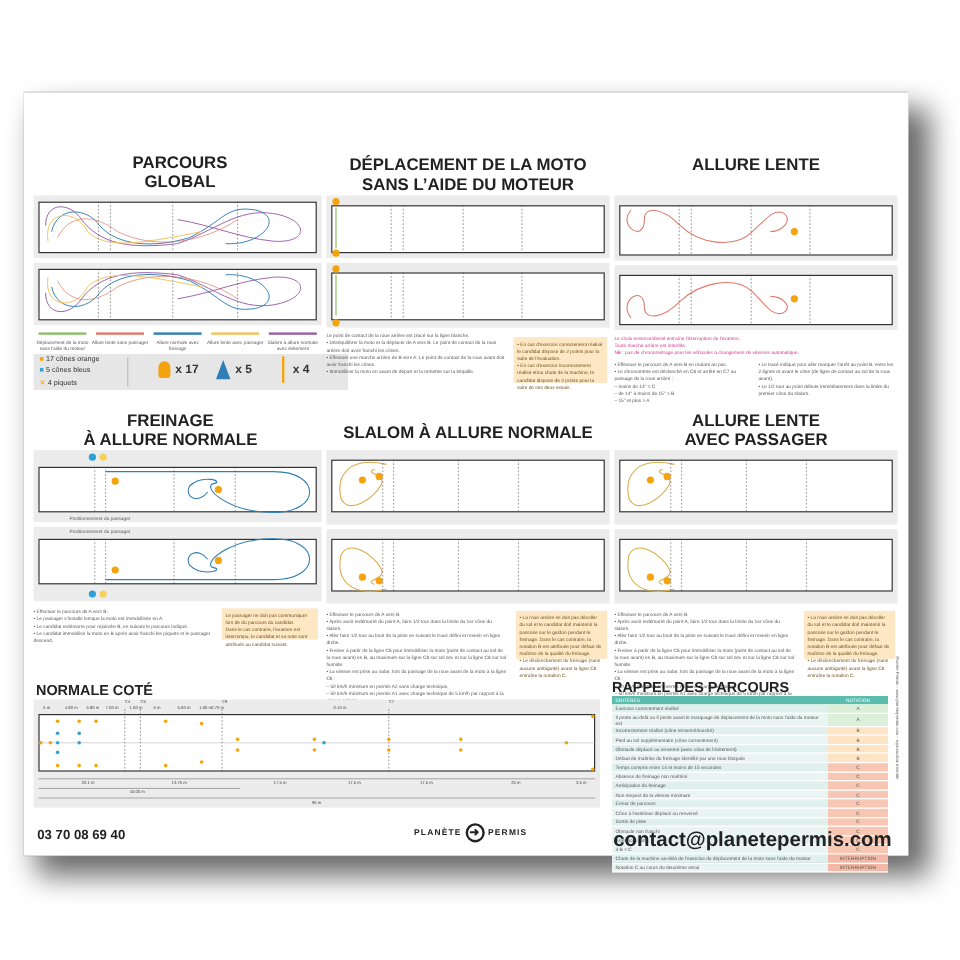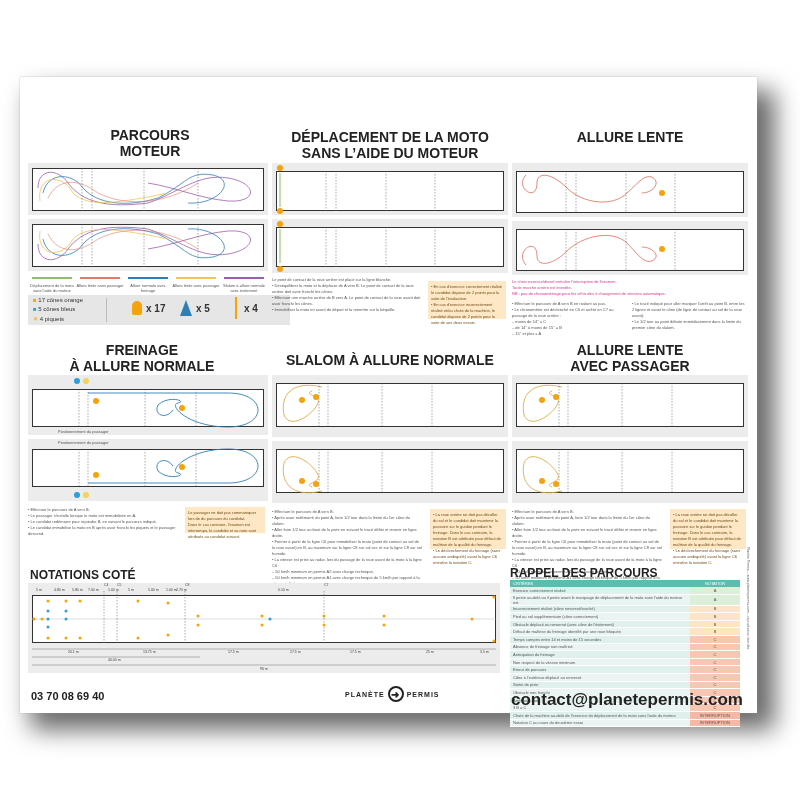--- a/index.html
+++ b/index.html
@@ -39,21 +39,21 @@
 </head>
 <body>
 
 <div class="shadow"></div>
 
 <div class="board">
 
 
   <div class="sec-title" style="left:10px; top:34px; width:240px;margin-top:16px;">
     <div>PARCOURS</div>
-    <div>MOTEUR</div>
+    <div>GLOBAL</div>
   </div>
   <div class="panel" style="left:8px; top:86px; width:240px; height:52px;">
     <div class="track" style="left:4px; top:5px; width:232px; height:43px;"></div>
     <svg width="240" height="52">
       <path d="M10,25 C10,5 30,5 40,20 C55,40 80,45 120,40 C150,30 170,10 200,15 C230,20 230,40 200,38 C170,35 150,25 120,20" stroke="#9b5fa8" fill="none" stroke-width="0.8"></path>
       <path d="M15,30 C20,8 45,10 55,25 C70,42 100,44 130,35 C160,20 160,8 185,12 C210,18 190,42 160,40" stroke="#2f7fb6" fill="none" stroke-width="0.8"></path>
       <path d="M12,38 C8,12 35,10 45,30 C60,45 90,40 140,30" stroke="#f2c35a" fill="none" stroke-width="0.8"></path>
       <path d="M20,35 C30,15 50,15 70,30 C100,45 140,40 170,20" stroke="#e07a6a" fill="none" stroke-width="0.6"></path>
       <line x1="54" y1="5" x2="54" y2="48" stroke="#555" stroke-dasharray="1.5,1.5" stroke-width="0.5"></line>
       <line x1="64" y1="5" x2="64" y2="48" stroke="#555" stroke-dasharray="1.5,1.5" stroke-width="0.5"></line>
@@ -296,21 +296,21 @@
     <div>• Freiner à partir de la ligne C6 pour immobiliser la moto (point de contact au sol de la roue avant) en B, au maximum sur la ligne C8 sur sol sec et sur la ligne C8 sur sol humide.</div>
     <div>• La vitesse est prise au radar, lors du passage de la roue avant de la moto à la ligne C6 :</div>
     <div>– 50 km/h minimum en permis A2 sans charge technique,</div>
     <div>– 50 km/h minimum en permis A1 avec charge technique de 5 km/h par rapport à la vitesse tolérée.</div>
   </div>
   <div class="note" style="left:650px; top:432px; width:76px; height:40px;">
     <div>• La roue arrière ne doit pas décoller du sol et le candidat doit maintenir la passoire sur le guidon pendant le freinage. Dans le cas contraire, la notation B est attribuée pour défaut de maîtrise de la qualité du freinage.</div>
     <div>• Le déclenchement du freinage (sans aucune ambiguïté) avant la ligne C6 entraîne la notation C.</div>
   </div>
 
-  <div class="sec-title" style="left:10px; top:490px; text-align:left; font-size:12px;">NOTATIONS COTÉ</div>
+  <div class="sec-title" style="left:10px; top:490px; text-align:left; font-size:12px;">NORMALE COTÉ</div>
   <div class="cote" style="left:8px; top:506px; width:472px; height:90px;">
     <div class="track" style="left:4px; top:12px; width:464px; height:48px;"></div>
     <svg width="472" height="90">
       <line x1="4" y1="36" x2="468" y2="36" stroke="#aaa" stroke-width="0.4"></line>
       <line x1="76" y1="8" x2="76" y2="60" stroke="#555" stroke-dasharray="1.5,1.5" stroke-width="0.5"></line>
       <line x1="89" y1="8" x2="89" y2="60" stroke="#555" stroke-dasharray="1.5,1.5" stroke-width="0.5"></line>
       <line x1="157" y1="8" x2="157" y2="60" stroke="#555" stroke-dasharray="1.5,1.5" stroke-width="0.5"></line>
       <line x1="296" y1="8" x2="296" y2="60" stroke="#555" stroke-dasharray="1.5,1.5" stroke-width="0.5"></line>
       <line x1="4" y1="66" x2="468" y2="66" stroke="#555" stroke-width="0.4"></line>
       <line x1="4" y1="74" x2="172" y2="74" stroke="#555" stroke-width="0.4"></line>

